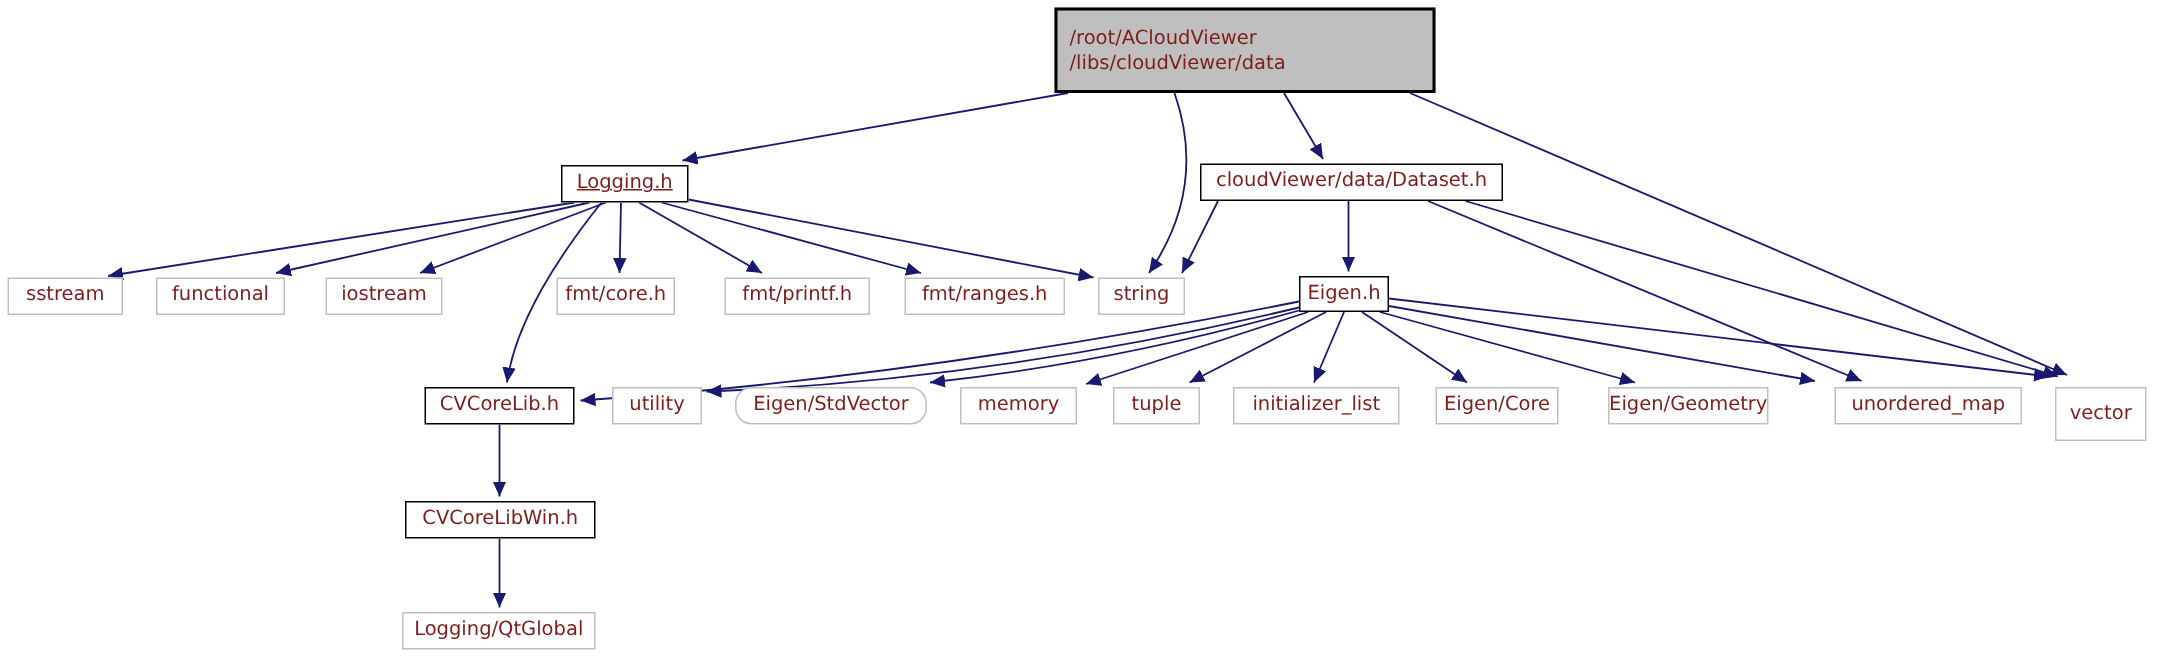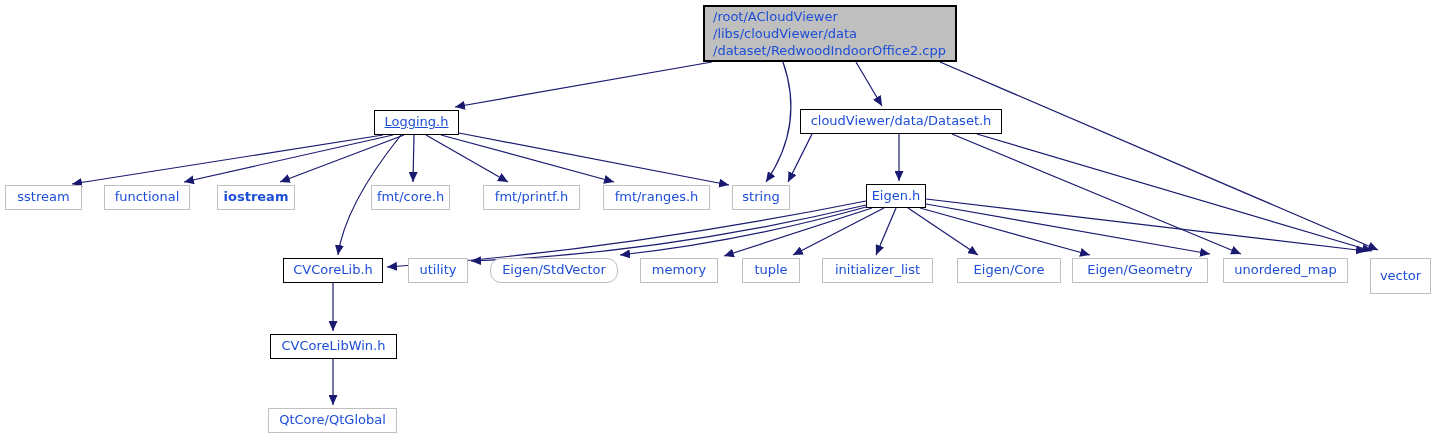--- a/index.html
+++ b/index.html
@@ -23,21 +23,21 @@
     pointer-events: none;
   }
   .node {
     position: absolute;
     box-sizing: border-box;
     background: #ffffff;
     display: flex;
     align-items: center;
     justify-content: center;
     font-size: 13px;
-    color: #1d4ed8;
+    color: #7f1d1d;
     white-space: nowrap;
     line-height: 1.25;
   }
   .node.external { border: 1px solid #bfbfbf; cursor: default; }
   .node.internal { border: 1px solid #000000; cursor: pointer; }
   .node.root {
     border: 2px solid #000000;
     background: #bfbfbf;
     flex-direction: column;
     align-items: flex-start;
@@ -85,38 +85,37 @@
         <path d="M926,204 L1210,254" fill="none" stroke="#191970" stroke-width="1.2" marker-end="url(#arrow)"></path>
         <path d="M926,199 L1366,251" fill="none" stroke="#191970" stroke-width="1.2" marker-end="url(#arrow)"></path>
         <path d="M333,283 L333,331" fill="none" stroke="#191970" stroke-width="1.2" marker-end="url(#arrow)"></path>
         <path d="M333,359 L333,405" fill="none" stroke="#191970" stroke-width="1.2" marker-end="url(#arrow)"></path>
       </g>
   </svg>
   <div>
       <div class="node root" style="left: 703px; top: 5px; width: 254px; height: 57px;">
         <span>/root/ACloudViewer</span>
         <span>/libs/cloudViewer/data</span>
-        <span>/dataset/RedwoodIndoorOffice2.cpp</span>
       </div>
       <div class="node internal" style="left: 374px; top: 110px; width: 85px; height: 25px; text-decoration: underline;">Logging.h</div>
       <div class="node internal" style="left: 800px; top: 109px; width: 202px; height: 25px;">cloudViewer/data/Dataset.h</div>
       <div class="node external" style="left: 5px; top: 185px; width: 77px; height: 25px;">sstream</div>
       <div class="node external" style="left: 104px; top: 185px; width: 86px; height: 25px;">functional</div>
-      <div class="node external" style="left: 217px; top: 185px; width: 78px; height: 25px; font-weight: bold;">iostream</div>
+      <div class="node external" style="left: 217px; top: 185px; width: 78px; height: 25px;">iostream</div>
       <div class="node external" style="left: 371px; top: 185px; width: 79px; height: 25px;">fmt/core.h</div>
       <div class="node external" style="left: 483px; top: 185px; width: 97px; height: 25px;">fmt/printf.h</div>
       <div class="node external" style="left: 603px; top: 185px; width: 107px; height: 25px;">fmt/ranges.h</div>
       <div class="node external" style="left: 732px; top: 185px; width: 58px; height: 25px; text-align: center;">string</div>
       <div class="node internal" style="left: 866px; top: 184px; width: 60px; height: 24px;">Eigen.h</div>
       <div class="node internal" style="left: 283px; top: 258px; width: 100px; height: 25px;">CVCoreLib.h</div>
       <div class="node external" style="left: 408px; top: 258px; width: 60px; height: 25px;">utility</div>
       <div class="node external" style="left: 490px; top: 258px; width: 128px; height: 25px; border-radius: 11px;">Eigen/StdVector</div>
       <div class="node external" style="left: 640px; top: 258px; width: 78px; height: 25px; text-align: right;">memory</div>
       <div class="node external" style="left: 742px; top: 258px; width: 58px; height: 25px;">tuple</div>
       <div class="node external" style="left: 822px; top: 258px; width: 111px; height: 25px;">initializer_list</div>
-      <div class="node external" style="left: 957px; top: 258px; width: 104px; height: 25px;">Eigen/Core</div>
-      <div class="node external" style="left: 1072px; top: 258px; width: 136px; height: 25px;">Eigen/Geometry</div>
+      <div class="node external" style="left: 957px; top: 258px; width: 82px; height: 25px;">Eigen/Core</div>
+      <div class="node external" style="left: 1072px; top: 258px; width: 107px; height: 25px;">Eigen/Geometry</div>
       <div class="node external" style="left: 1223px; top: 258px; width: 125px; height: 25px;">unordered_map</div>
       <div class="node external" style="left: 1370px; top: 258px; width: 61px; height: 36px;">vector</div>
       <div class="node internal" style="left: 270px; top: 334px; width: 127px; height: 25px;">CVCoreLibWin.h</div>
-      <div class="node external" style="left: 268px; top: 408px; width: 129px; height: 25px;">QtCore/QtGlobal</div>
+      <div class="node external" style="left: 268px; top: 408px; width: 129px; height: 25px;">Logging/QtGlobal</div>
     </div>
 </div>
 
 </body></html>

